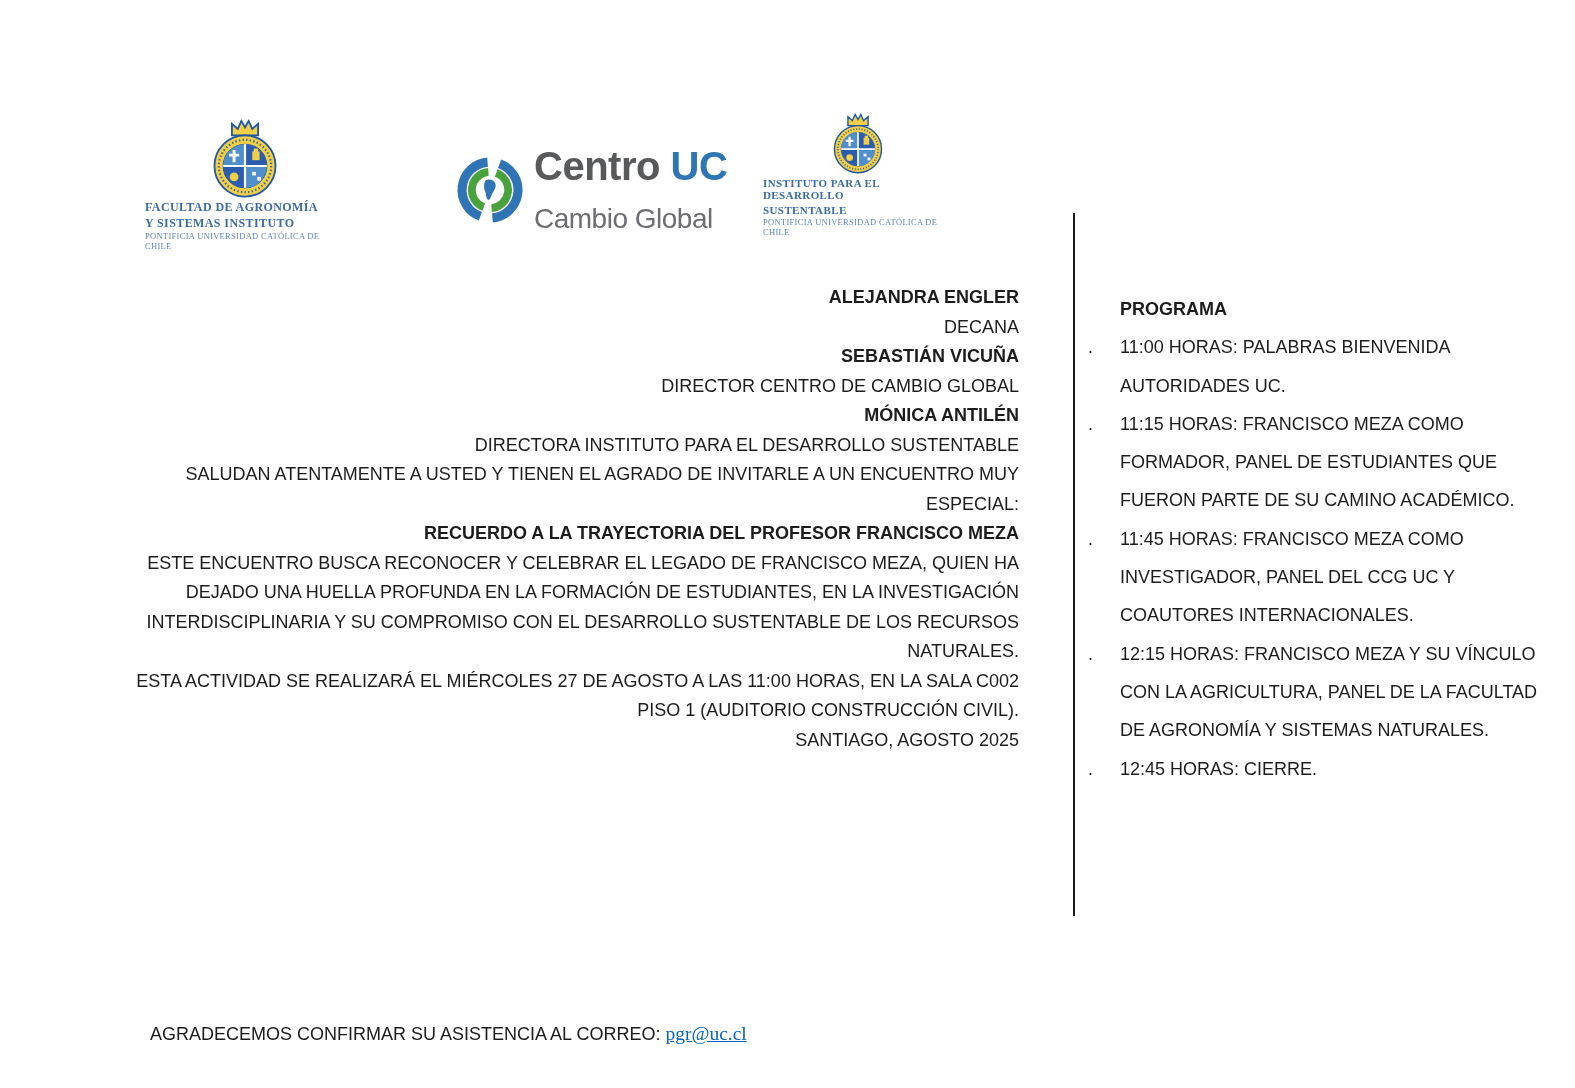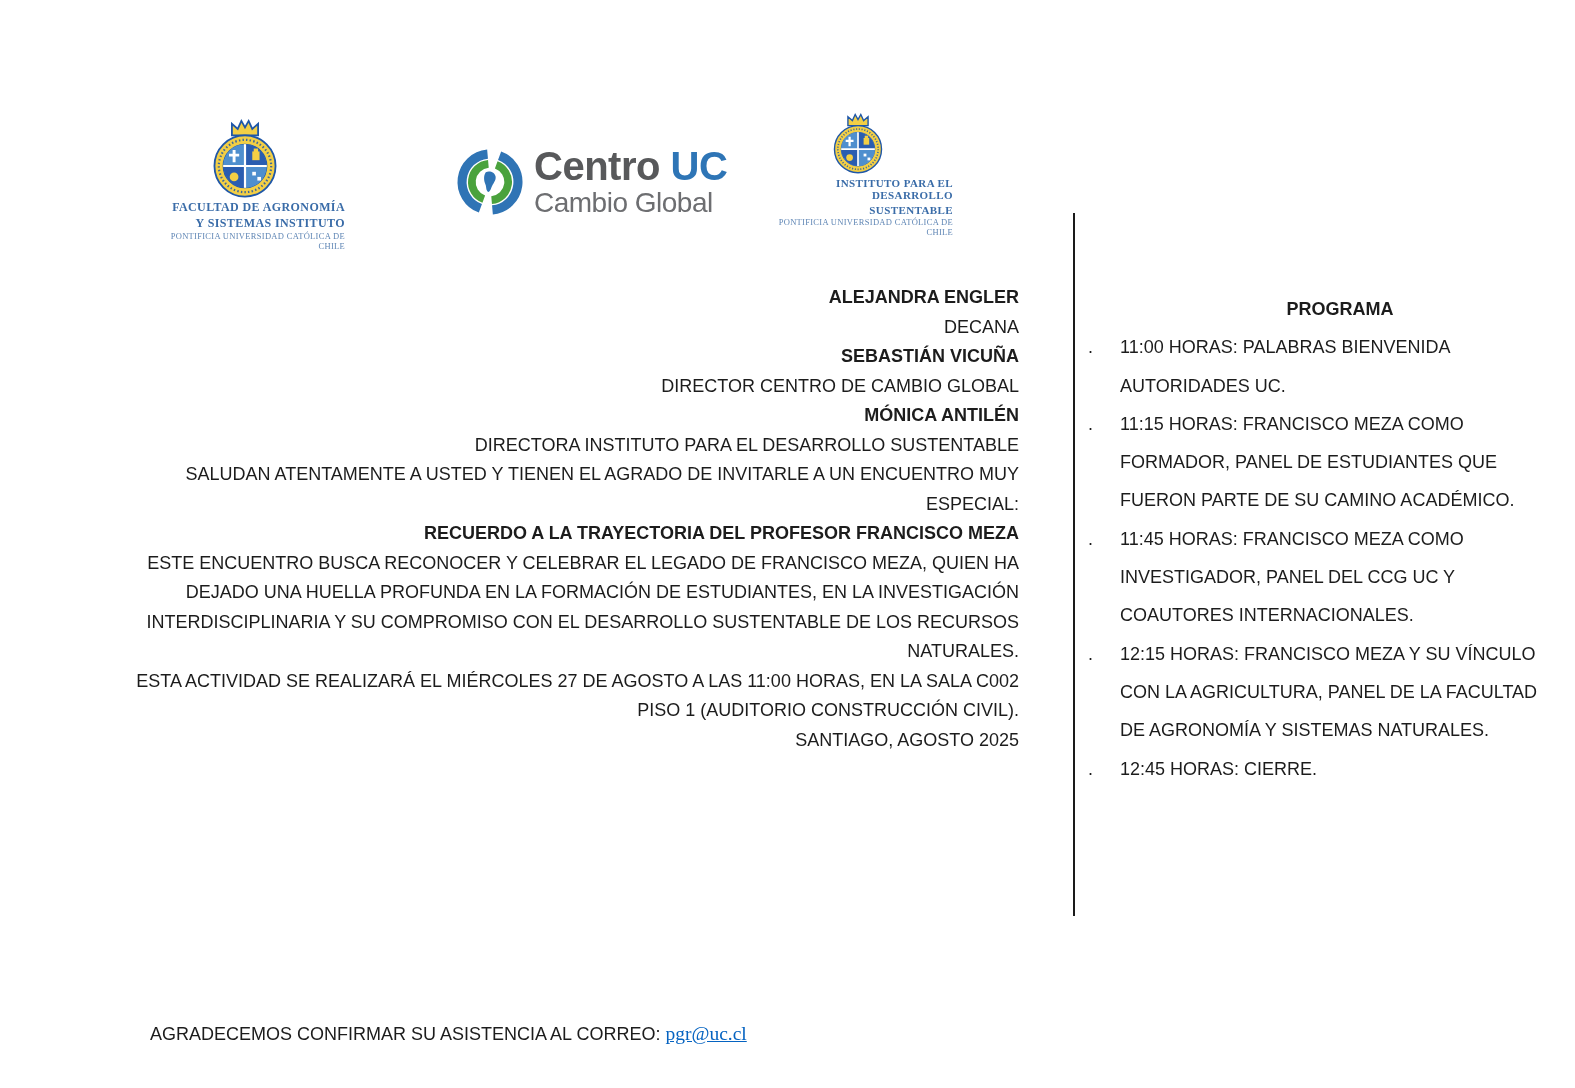--- a/index.html
+++ b/index.html
@@ -2,50 +2,50 @@
 <html><head>
 <meta charset="utf-8">
 <style>
   html,body{margin:0;padding:0;background:#ffffff;}
   body{
     width:1575px;height:1088px;position:relative;overflow:hidden;
     font-family:"Liberation Sans","DejaVu Sans",sans-serif;
     color:#1c1c1c;
   }
   
-  .logo-block{position:absolute;text-align:right;}
+  .logo-block{position:absolute;text-align:left;}
   #logo-facultad{left:145px;top:118px;width:200px;}
   #logo-instituto{left:763px;top:112px;width:190px;}
   .crest-svg{display:block;margin:0 auto;}
   .logo-line1{font-family:"Liberation Serif","DejaVu Serif",serif;font-weight:bold;
     color:#3a6ca8;font-size:12px;line-height:13px;letter-spacing:.4px;margin-top:3px;}
   .logo-line3{font-family:"Liberation Serif","DejaVu Serif",serif;color:#5f86b5;
     font-size:8.5px;line-height:10px;letter-spacing:.3px;margin-top:1px;}
   #logo-instituto .logo-line1{font-size:11px;line-height:12px;}
   #logo-centro{position:absolute;left:455px;top:146px;display:flex;align-items:center;}
   .centro-text{margin-left:9px;line-height:1;}
   .centro-name{font-size:40px;font-weight:bold;letter-spacing:-0.5px;color:#58595b;}
   .centro-name .uc{color:#2e75b6;}
-  .centro-sub{font-size:28px;color:#6d6e71;margin-top:3px;letter-spacing:-0.5px;}
+  .centro-sub{font-size:28px;color:#6d6e71;margin-top:19px;letter-spacing:-0.5px;}
   
   .main-col{position:absolute;left:99px;top:283px;width:920px;
     font-size:18px;line-height:29.5px;text-align:right;}
   .main-col p{margin:0;}
   .bold{font-weight:bold;}
   .mt-sig{margin-top:29px;}
   .mt-sal{margin-top:28px;}
   .mt-event{margin-top:20px;}
   .mt-log{margin-top:27px;}
   .mt-date{margin-top:28px;}
   
   .v-divider{position:absolute;left:1073px;top:213px;width:2px;height:703px;background:#1a1a1a;}
   
   .program{position:absolute;left:1088px;top:290px;width:472px;
     font-size:18px;line-height:38.3px;text-align:left;}
-  .program-heading{font-weight:bold;padding-left:32px;margin:0;text-align:center;}
+  .program-heading{font-weight:bold;padding-left:32px;margin:0;}
   .program-item{display:flex;margin:0;}
   .program-bullet{width:32px;flex:none;}
   .program-itemtext{flex:1;}
   
   .footer{position:absolute;left:150px;top:1019px;font-size:18px;line-height:29px;}
   .footer a{font-family:"Liberation Serif","DejaVu Serif",serif;font-size:19.5px;
     color:#0563c1;text-decoration:underline;}
 </style>
 </head>
 <body>

